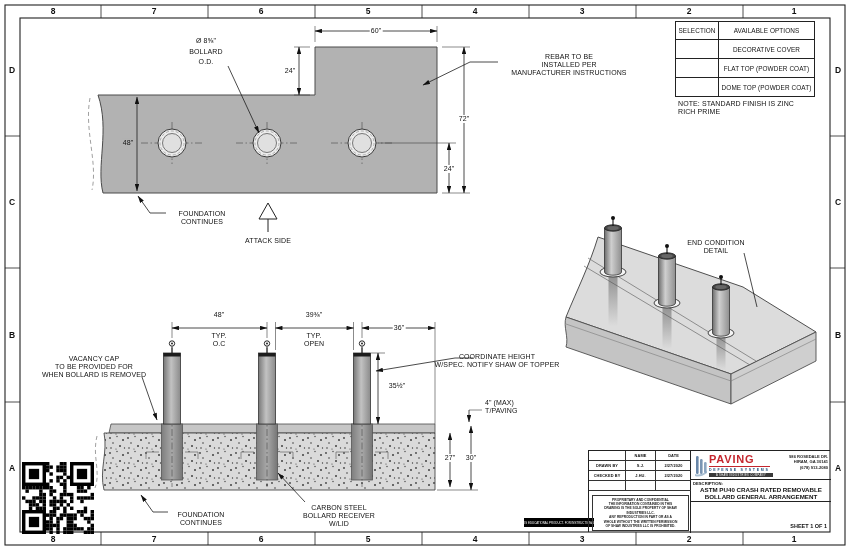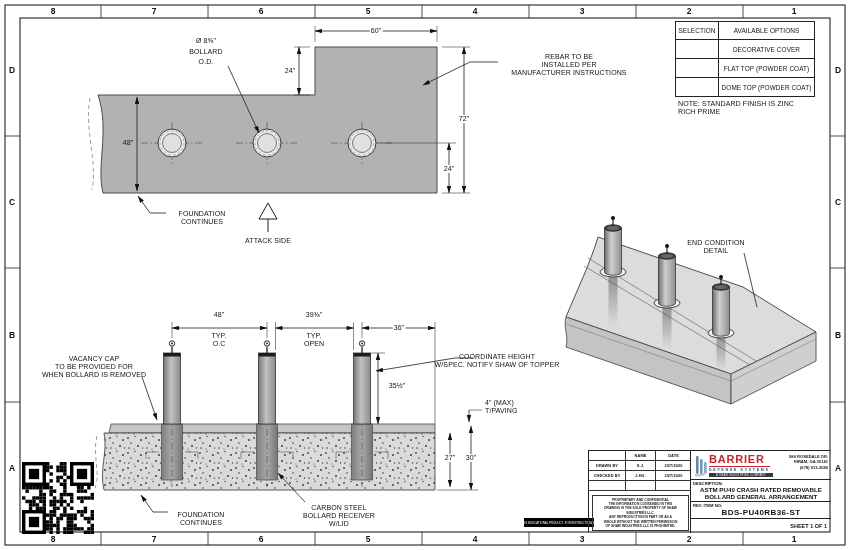--- a/index.html
+++ b/index.html
@@ -508,38 +508,34 @@
 
   <div class="abs" style="left:102px;top:0;width:140px;height:82px">
 
     <div class="abs" style="left:0;top:0;width:140px;height:29px;border-bottom:1px solid #222">
       <svg width="14" height="23" viewBox="0 0 14 23" style="left:3px;top:3px">
         <path d="M1,20 Q6,22 13,17 L13,19 Q6,24 1,22 Z" fill="#a9bfd2"></path>
         <rect x="2" y="2" width="2.6" height="18" rx="1.2" fill="#6886a8"></rect>
         <rect x="6" y="5" width="2.6" height="15" rx="1.2" fill="#7a95b3"></rect>
         <rect x="10" y="8" width="2.6" height="11" rx="1.2" fill="#8ca5c0"></rect>
       </svg>
-      <div class="abs" style="left:18px;top:2px;font-size:11px;font-weight:bold;letter-spacing:.8px;color:#c4262e">BARRIER</div>
+      <div class="abs" style="left:18px;top:2px;font-size:11px;font-weight:bold;letter-spacing:.8px;color:#c4262e">PAVING</div>
       <div class="abs" style="left:18px;top:15px;font-size:3.6px;font-weight:bold;letter-spacing:1.7px;color:#1f4e79;border-top:.6px solid #c4262e;padding-top:.5px">DEFENSE SYSTEMS</div>
       <div class="abs" style="left:18px;top:22px;width:64px;height:4.2px;background:#3a3a3a;color:#fff;font-size:2.6px;display:flex;align-items:center;justify-content:center;letter-spacing:.4px">A SHAW INDUSTRIES COMPANY</div>
       <div class="abs" style="left:90px;top:3px;width:47px;text-align:right;font-size:4.1px;font-weight:bold;line-height:1.3;white-space:pre-line;color:#222">986 ROSEDALE DR.
 HIRAM, GA 30141
 (678) 913-2080</div>
     </div>
 
     <div class="abs" style="left:0;top:29px;width:140px;height:22px;border-bottom:1px solid #222">
       <div class="abs" style="left:2px;top:1px;font-size:4.2px;font-weight:bold">DESCRIPTION:</div>
       <div class="abs" style="left:0;top:6px;width:140px;text-align:center;font-size:6.2px;font-weight:bold;line-height:1.2;white-space:pre-line">ASTM PU40 CRASH RATED REMOVABLE
 BOLLARD GENERAL ARRANGEMENT</div>
     </div>
 
-    <div class="abs" style="left:0;top:51px;width:140px;height:17px;border-bottom:1px solid #222">
-      <div class="abs" style="left:2px;top:1px;font-size:4.2px;font-weight:bold">REV. ITEM NO:</div>
-      <div class="abs" style="left:0;top:6px;width:140px;text-align:center;font-size:8px;font-weight:bold;letter-spacing:.4px">BDS-PU40RB36-ST</div>
-    </div>
 
     <div class="abs" style="left:0;top:68px;width:140px;height:14px">
       <div class="abs" style="right:4px;top:3.5px;font-size:5.5px;font-weight:bold">SHEET 1 OF 1</div>
     </div>
   </div>
 </div>
 
 </div>
 
 </body></html>

